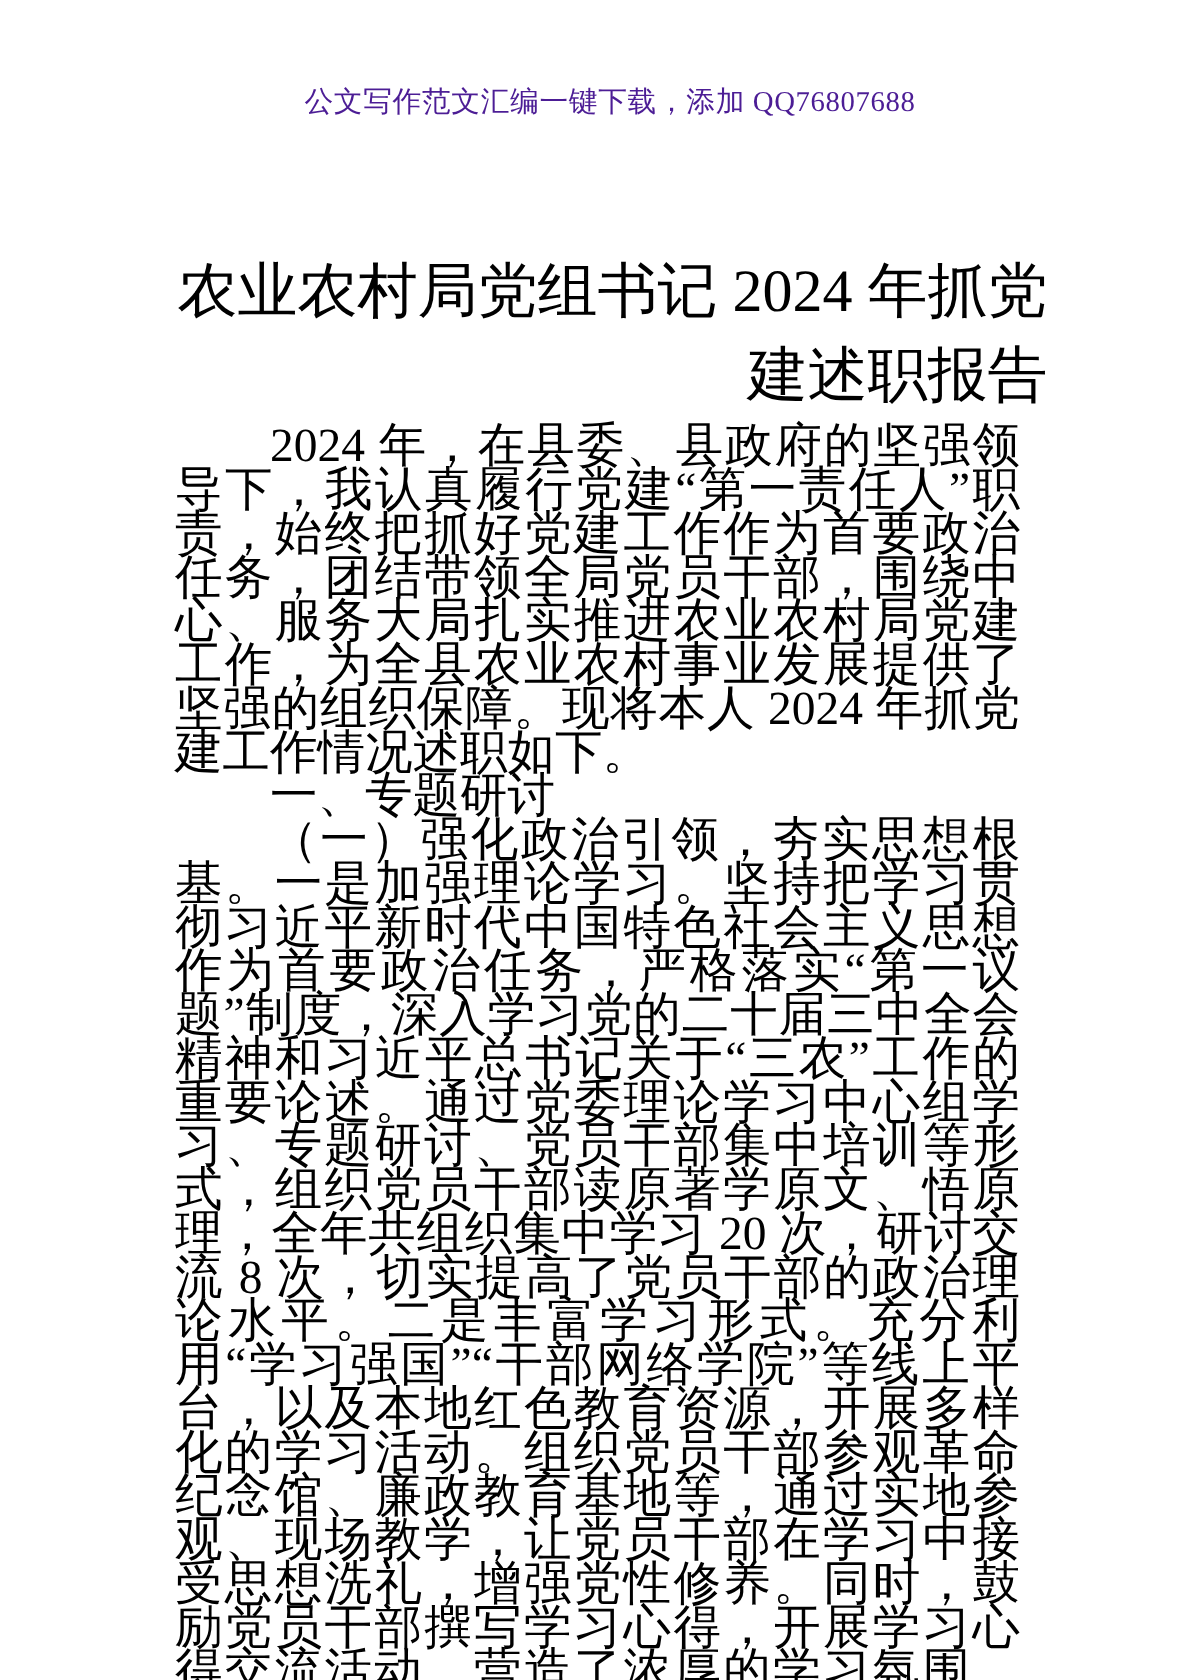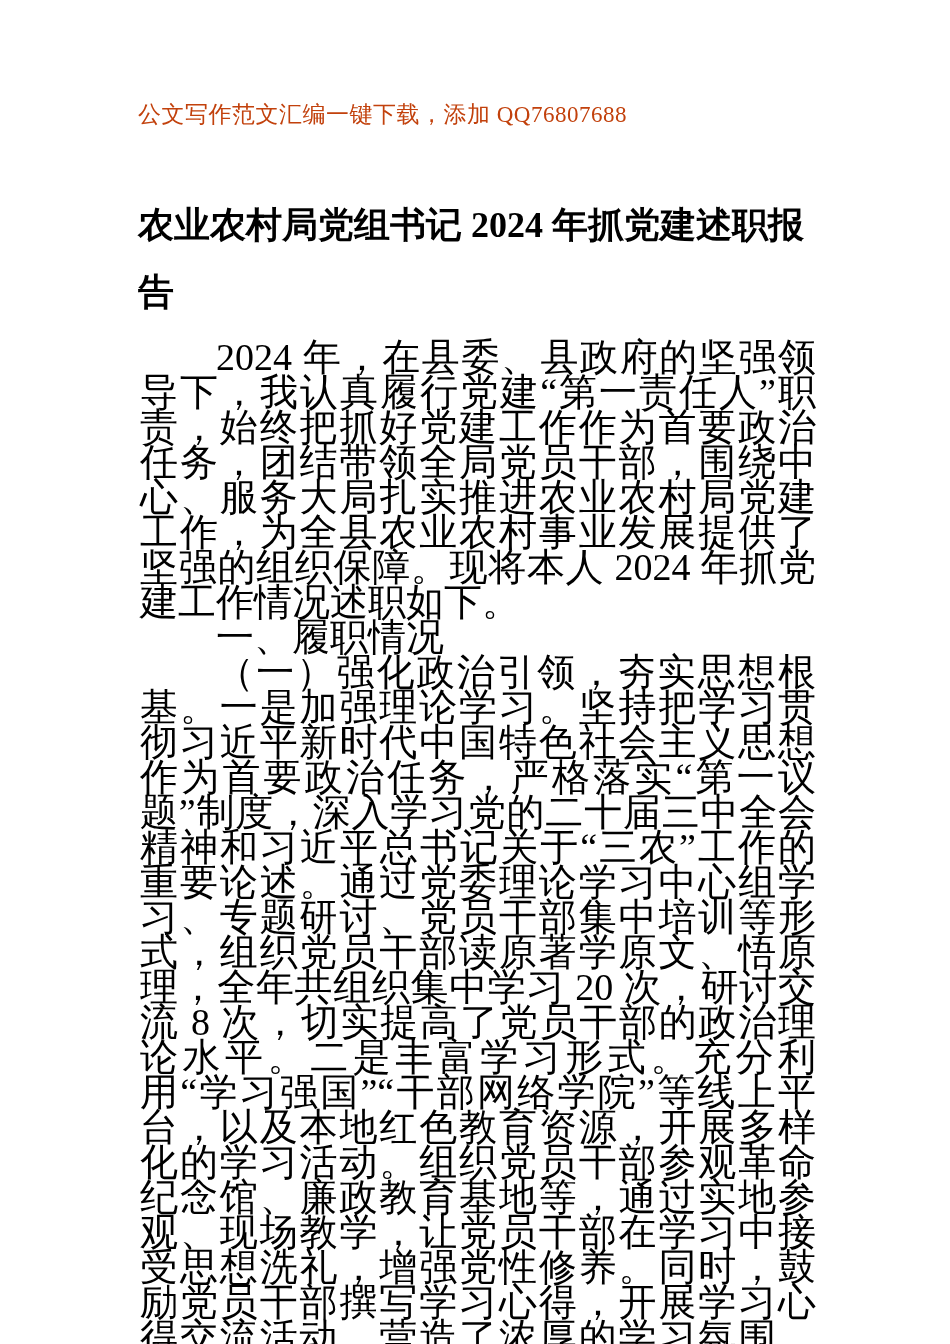--- a/index.html
+++ b/index.html
@@ -11,39 +11,39 @@
     position: relative;
     width: 950px;
     height: 1344px;
     background: #ffffff;
     overflow: hidden;
     font-family: "Liberation Serif", "DejaVu Serif", sans-serif;
     color: #000000;
   }
   .notice {
     position: absolute;
-    top: 101px;
+    top: 68px;
     left: 138px;
     width: 700px;
-    text-align: left;
+    text-align: center;
     font-size: 23px;
     line-height: 27px;
-    color: #c2410c;
+    color: #4c1d95;
     letter-spacing: 0.5px;
     white-space: nowrap;
   }
   .doc-title {
     position: absolute;
     top: 168px;
     left: 138px;
     width: 700px;
-    text-align: left;
-    font-size: 36px;
+    text-align: right;
+    font-size: 48px;
     line-height: 67px;
-    font-weight: bold;
+    font-weight: normal;
   }
   .doc-body {
     position: absolute;
     top: 340px;
     left: 140px;
     width: 676px;
     font-size: 38px;
     line-height: 35px;
     text-align: justify;
     text-justify: inter-ideograph;
@@ -59,17 +59,17 @@
 <body>
 
 <div class="page">
 
   <div class="notice">公文写作范文汇编一键下载，添加 QQ76807688</div>
 
   <h1 class="doc-title">农业农村局党组书记 2024 年抓党建述职报告</h1>
 
   <div class="doc-body">
     <p>2024 年，在县委、县政府的坚强领导下，我认真履行党建“第一责任人”职责，始终把抓好党建工作作为首要政治任务，团结带领全局党员干部，围绕中心、服务大局扎实推进农业农村局党建工作，为全县农业农村事业发展提供了坚强的组织保障。现将本人 2024 年抓党建工作情况述职如下。</p>
-    <p>一、履职情况</p>
+    <p>一、专题研讨</p>
     <p>（一）强化政治引领，夯实思想根基。一是加强理论学习。坚持把学习贯彻习近平新时代中国特色社会主义思想作为首要政治任务，严格落实“第一议题”制度，深入学习党的二十届三中全会精神和习近平总书记关于“三农”工作的重要论述。通过党委理论学习中心组学习、专题研讨、党员干部集中培训等形式，组织党员干部读原著学原文、悟原理，全年共组织集中学习 20 次，研讨交流 8 次，切实提高了党员干部的政治理论水平。二是丰富学习形式。充分利用“学习强国”“干部网络学院”等线上平台，以及本地红色教育资源，开展多样化的学习活动。组织党员干部参观革命纪念馆、廉政教育基地等，通过实地参观、现场教学，让党员干部在学习中接受思想洗礼，增强党性修养。同时，鼓励党员干部撰写学习心得，开展学习心得交流活动，营造了浓厚的学习氛围。三是注重学以致用。坚持理论联系实际，引导党员干部将学习成果转化为推动农业农村工作的实际行动。围绕全县农业农村发展的重点难点问题，组织党员干部深入基层开展调研，形成了一批有价值的调研报告，为县委、县政府决策提供了参</p>
   </div>
 
 </div>
 
 </body></html>

